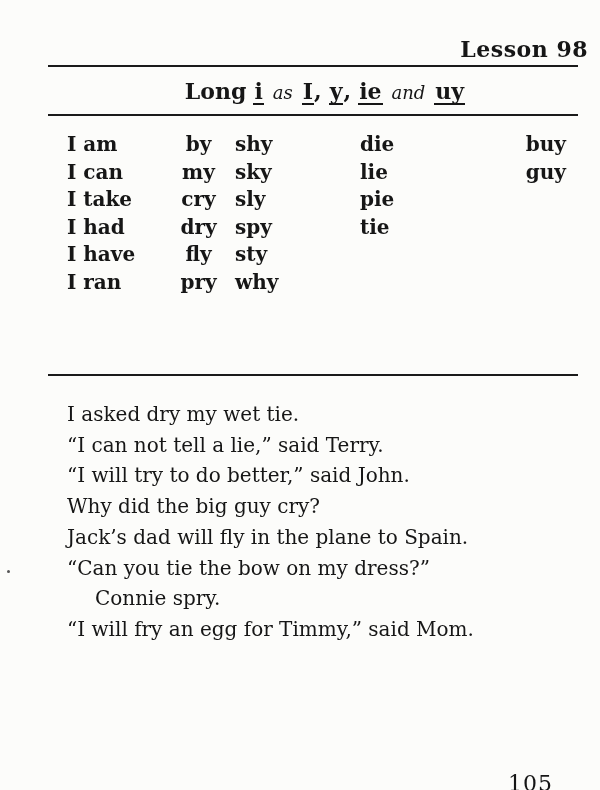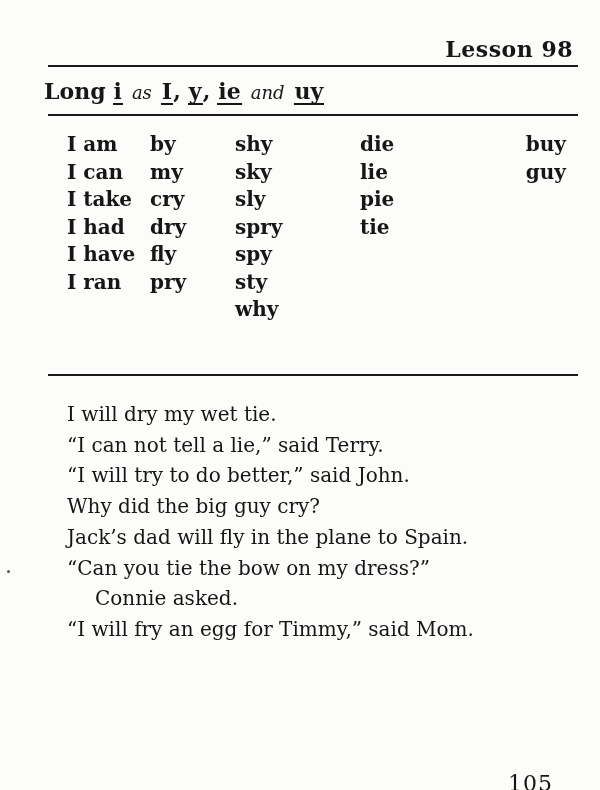--- a/index.html
+++ b/index.html
@@ -13,41 +13,41 @@
     height: 790px;
     margin: 0 auto;
     background: #fcfcfa;
     color: #161616;
     font-family: "DejaVu Serif", "Liberation Serif", serif;
     overflow: hidden;
   }
   .lesson-header {
     position: absolute;
     top: 36px;
-    right: 27px;
+    right: 12px;
     font-size: 22px;
     font-weight: bold;
     letter-spacing: 0.5px;
   }
   .rule {
     position: absolute;
     left: 48px;
     width: 530px;
     height: 2px;
     background: #1a1a1a;
   }
   .rule-top    { top: 65px; }
   .rule-title  { top: 114px; }
   .rule-mid    { top: 374px; }
   .title {
     position: absolute;
     top: 76px;
-    left: 44px;
+    left: 60px;
     width: 530px;
-    text-align: left;
+    text-align: center;
     font-size: 22px;
     line-height: 30px;
     white-space: nowrap;
   }
   .t-b  { font-weight: bold; }
   .t-bu {
     font-weight: bold;
     display: inline-block;
     line-height: 22px;
     border-bottom: 2px solid #161616;
@@ -69,21 +69,21 @@
   .wcol {
     position: absolute;
     top: 0;
     font-weight: bold;
   }
   .wcol .word {
     line-height: 27.5px;
     white-space: nowrap;
   }
   .wcol-1 { left: 67px;  width: 110px; text-align: left; }
-  .wcol-2 { left: 150px; width: 97px;  text-align: left; }
+  .wcol-2 { left: 150px; width: 97px;  text-align: center; }
   .wcol-3 { left: 235px; width: 88px;  }
   .wcol-4 { left: 360px; width: 90px;  text-align: left; }
   .wcol-5 { left: 480px; width: 86px;  text-align: right; }
   .sentences {
     position: absolute;
     top: 399px;
     left: 67px;
     width: 510px;
     font-size: 20px;
   }
@@ -139,47 +139,46 @@
       <div class="word">my</div>
       <div class="word">cry</div>
       <div class="word">dry</div>
       <div class="word">fly</div>
       <div class="word">pry</div>
     </div>
     <div class="wcol wcol-3">
       <div class="word">shy</div>
       <div class="word">sky</div>
       <div class="word">sly</div>
-      <div class="word">spry</div>
       <div class="word">spy</div>
       <div class="word">sty</div>
       <div class="word">why</div>
     </div>
     <div class="wcol wcol-4">
       <div class="word">die</div>
       <div class="word">lie</div>
       <div class="word">pie</div>
       <div class="word">tie</div>
     </div>
     <div class="wcol wcol-5">
       <div class="word">buy</div>
       <div class="word">guy</div>
     </div>
   </div>
 
   <div class="rule rule-mid"></div>
 
   <div class="sentences">
-    <p>I will dry my wet tie.</p>
+    <p>I asked dry my wet tie.</p>
     <p>“I can not tell a lie,” said Terry.</p>
     <p>“I will try to do better,” said John.</p>
     <p>Why did the big guy cry?</p>
     <p>Jack’s dad will fly in the plane to Spain.</p>
     <p>“Can you tie the bow on my dress?”</p>
-    <p class="indent">Connie asked.</p>
+    <p class="indent">Connie spry.</p>
     <p>“I will fry an egg for Timmy,” said Mom.</p>
   </div>
 
   <div class="speck"></div>
 
   <div class="page-number">105</div>
 
 </div>
 
 </body></html>

